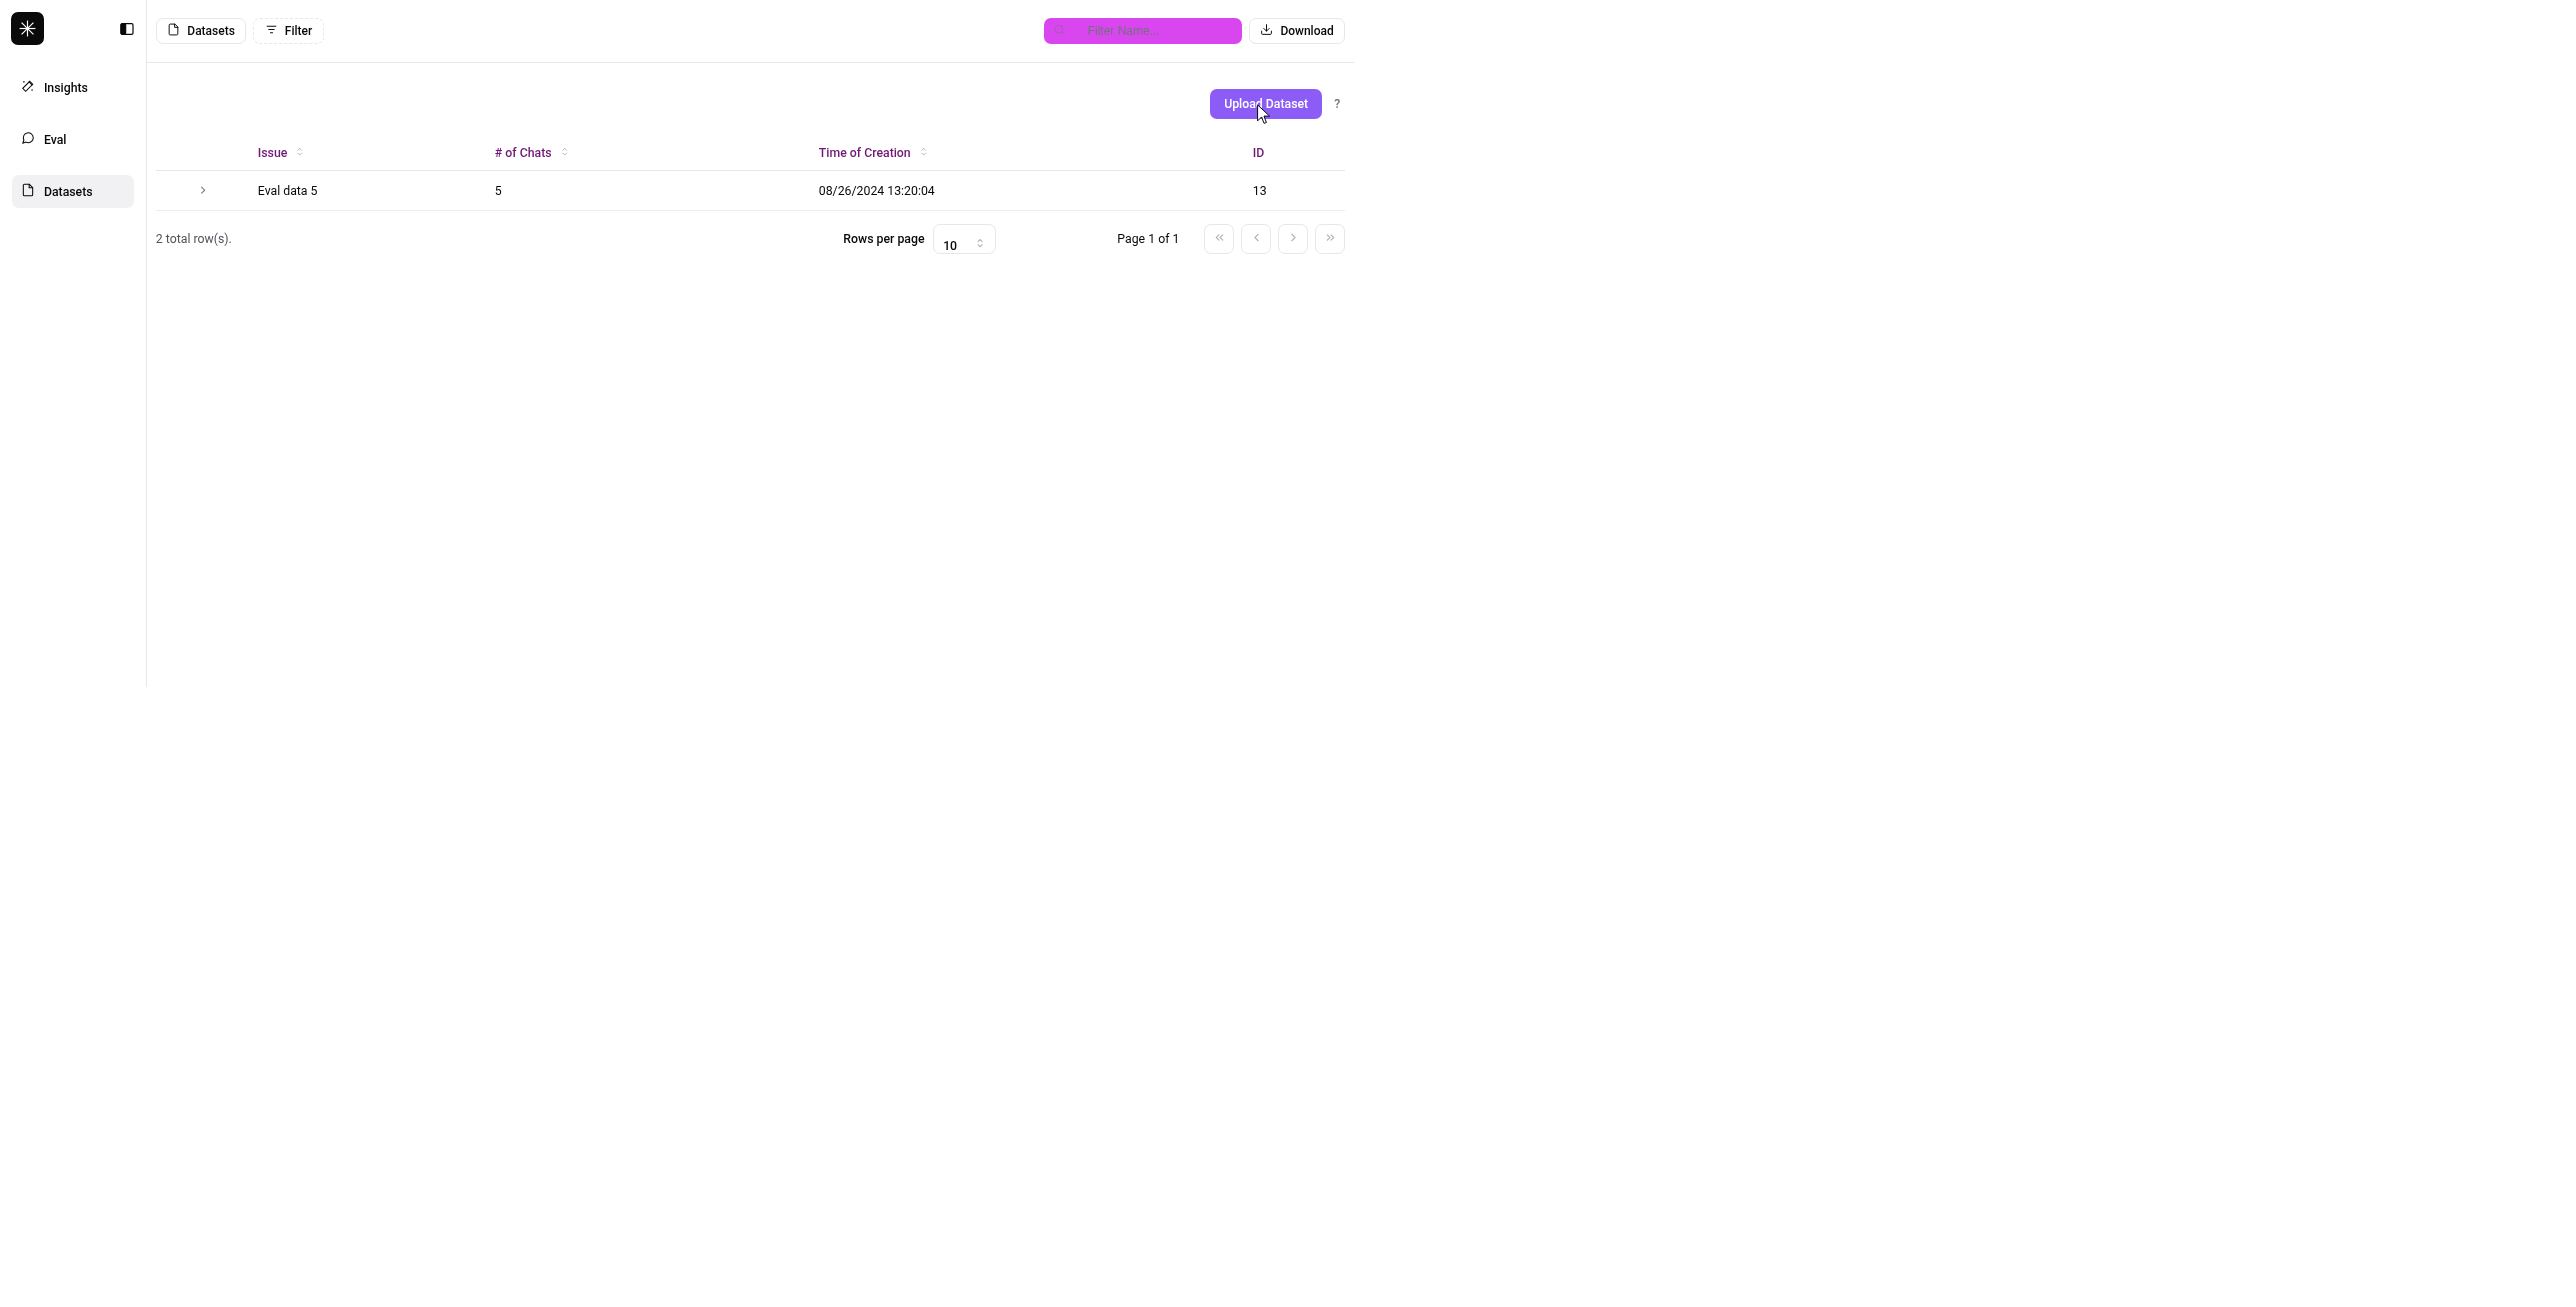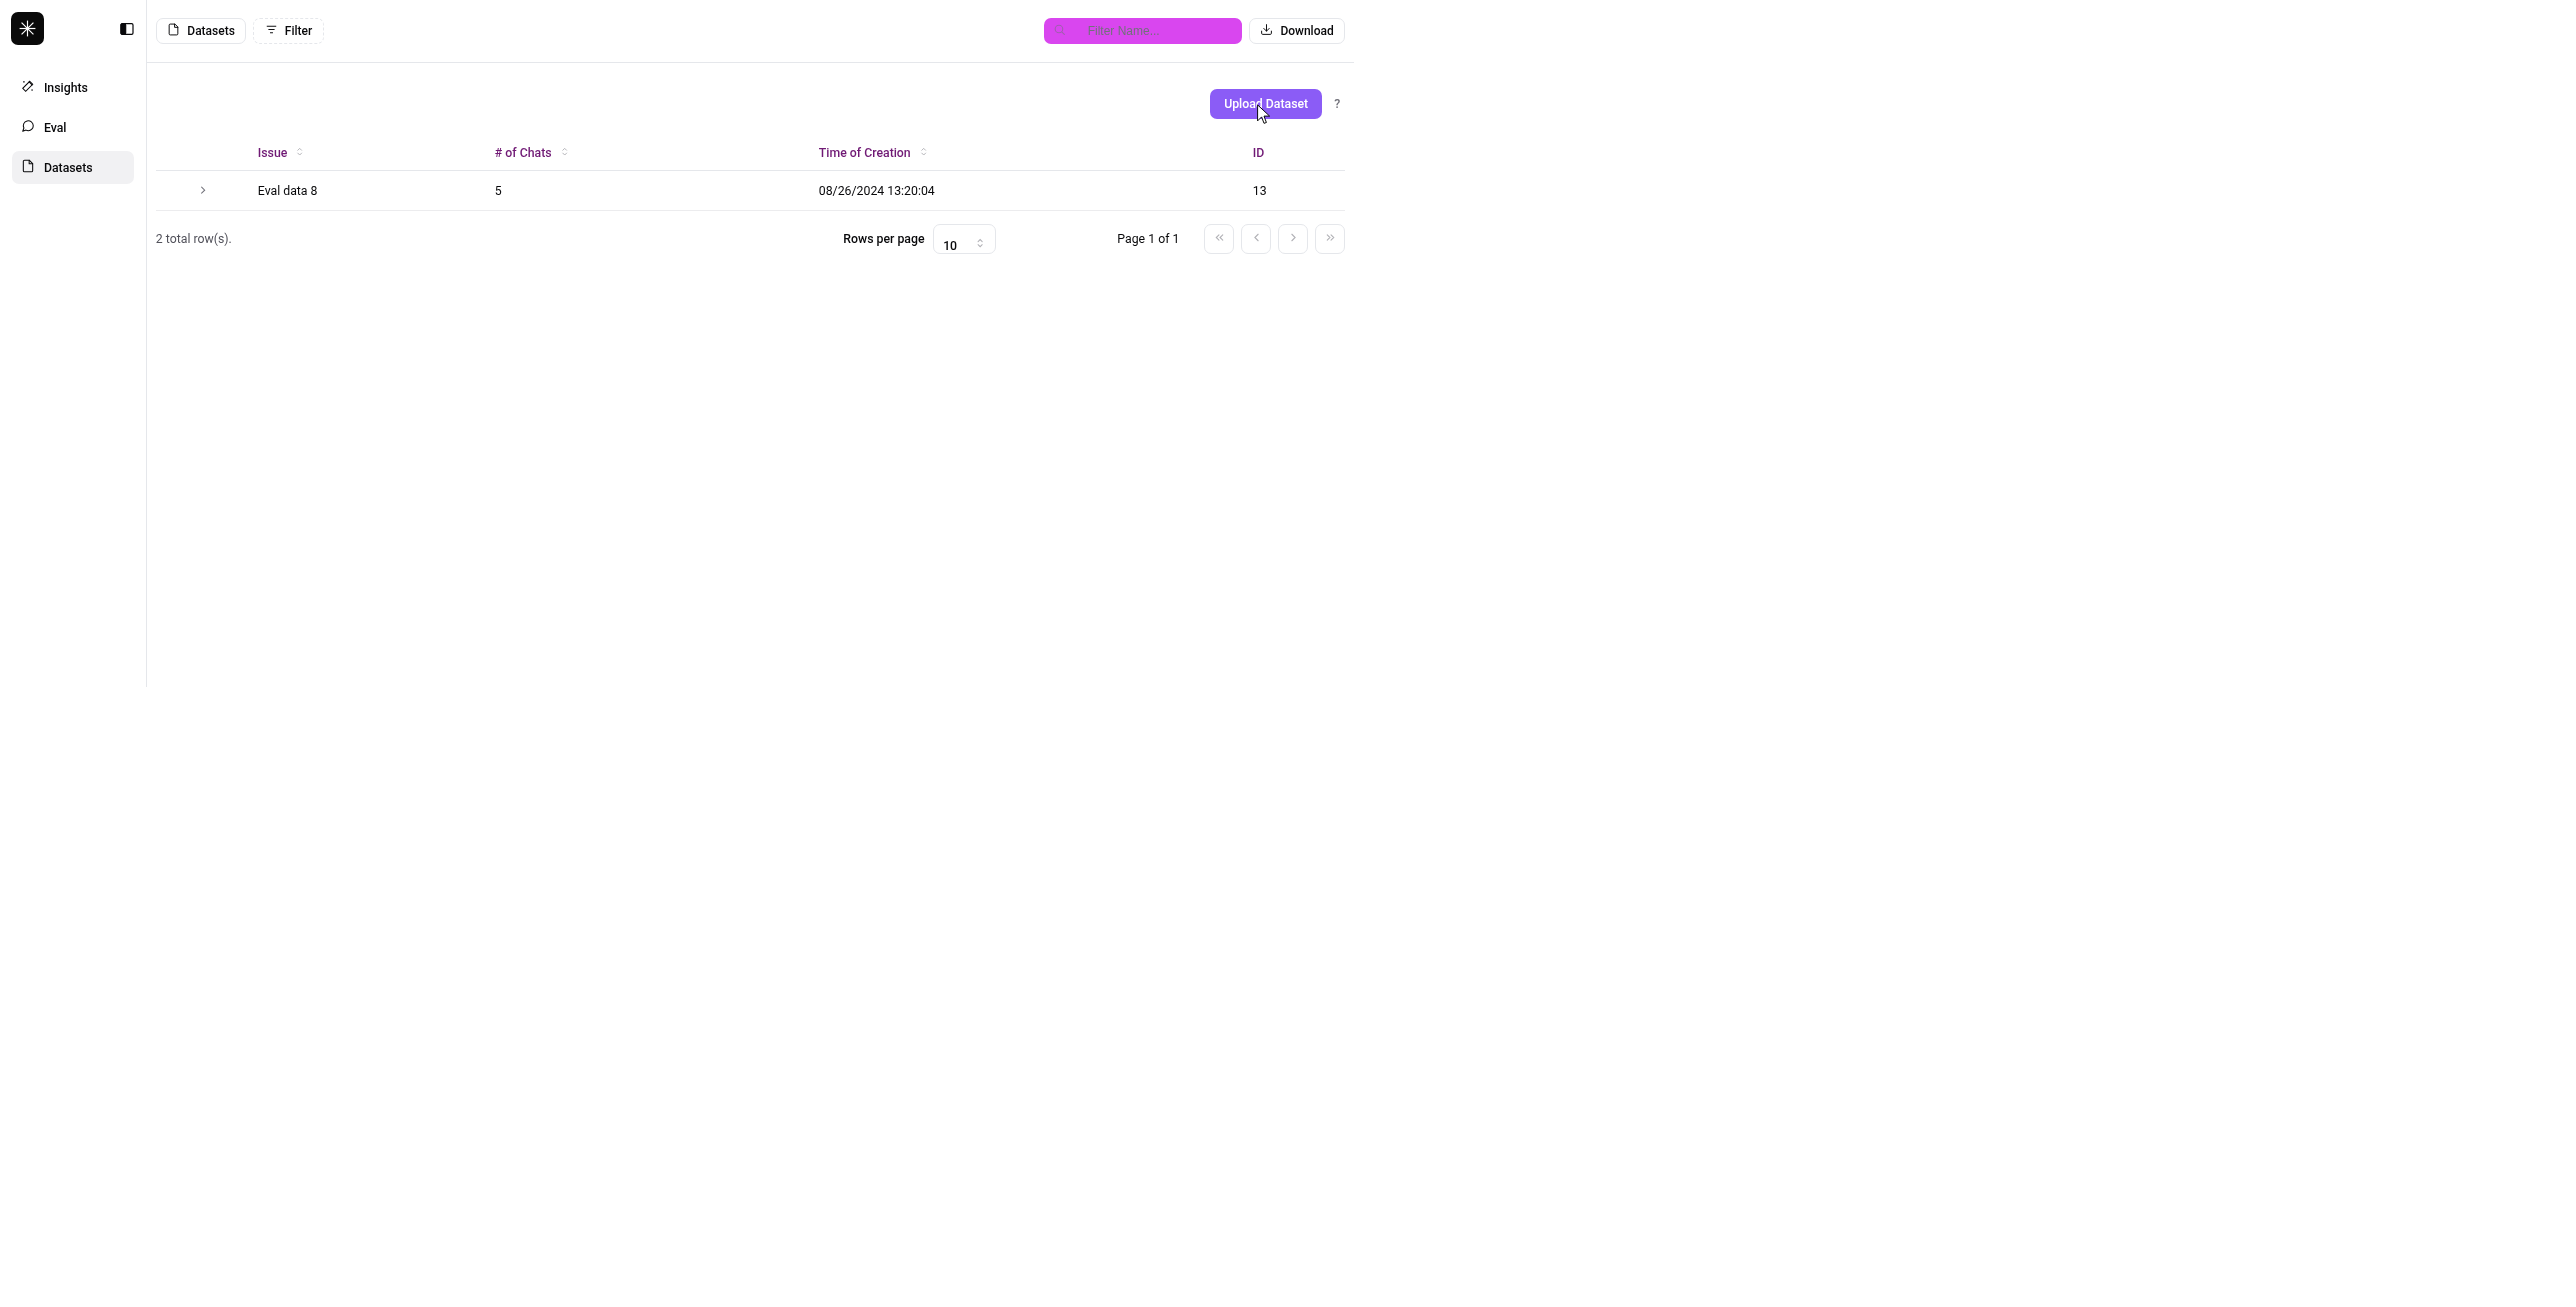--- a/index.html
+++ b/index.html
@@ -30,21 +30,21 @@
     border-radius: 7px;
     display: flex; align-items: center; justify-content: center;
   }
   .logo svg { width: 19px; height: 19px; }
   .panel-toggle {
     width: 17.5px; height: 17.5px;
     display:flex; align-items:center; justify-content:center;
     cursor:pointer;
   }
   .panel-toggle svg { width: 16px; height: 16px; }
-  .nav { display: flex; flex-direction: column; gap: 7px; padding: 0 3.5px; }
+  .nav { display: flex; flex-direction: column; gap: 19px; padding: 0 3.5px; }
   .nav-item {
     display: flex; align-items: center; gap: 8.8px;
     padding: 8px 8.8px; border-radius: 7px;
     cursor: pointer;
     font-size: 12.3px; font-weight: 500;
     color: #09090b;
   }
   .nav-item.active { background: #f1f1f3; }
   .nav-item svg { width: 14px; height: 14px; flex-shrink:0; }
 
@@ -336,21 +336,21 @@
         </thead>
         <tbody id="tbody">
             <tr>
     <td class="expand-cell">
       <span class="expand-btn">
         <svg viewBox="0 0 24 24" fill="none" stroke="#71717a" stroke-width="2" stroke-linecap="round">
                     <polyline points="9 18 15 12 9 6"></polyline>
                   </svg>
       </span>
     </td>
-    <td>Eval data 8</td>
+    <td>Eval data 5</td>
     <td>5</td>
     <td>08/26/2024 13:20:04</td>
     <td>13</td>
   </tr>
           </tbody>
       </table>
     </div>
 
     <div class="pager">
       <span class="summary">2 total row(s).</span>

